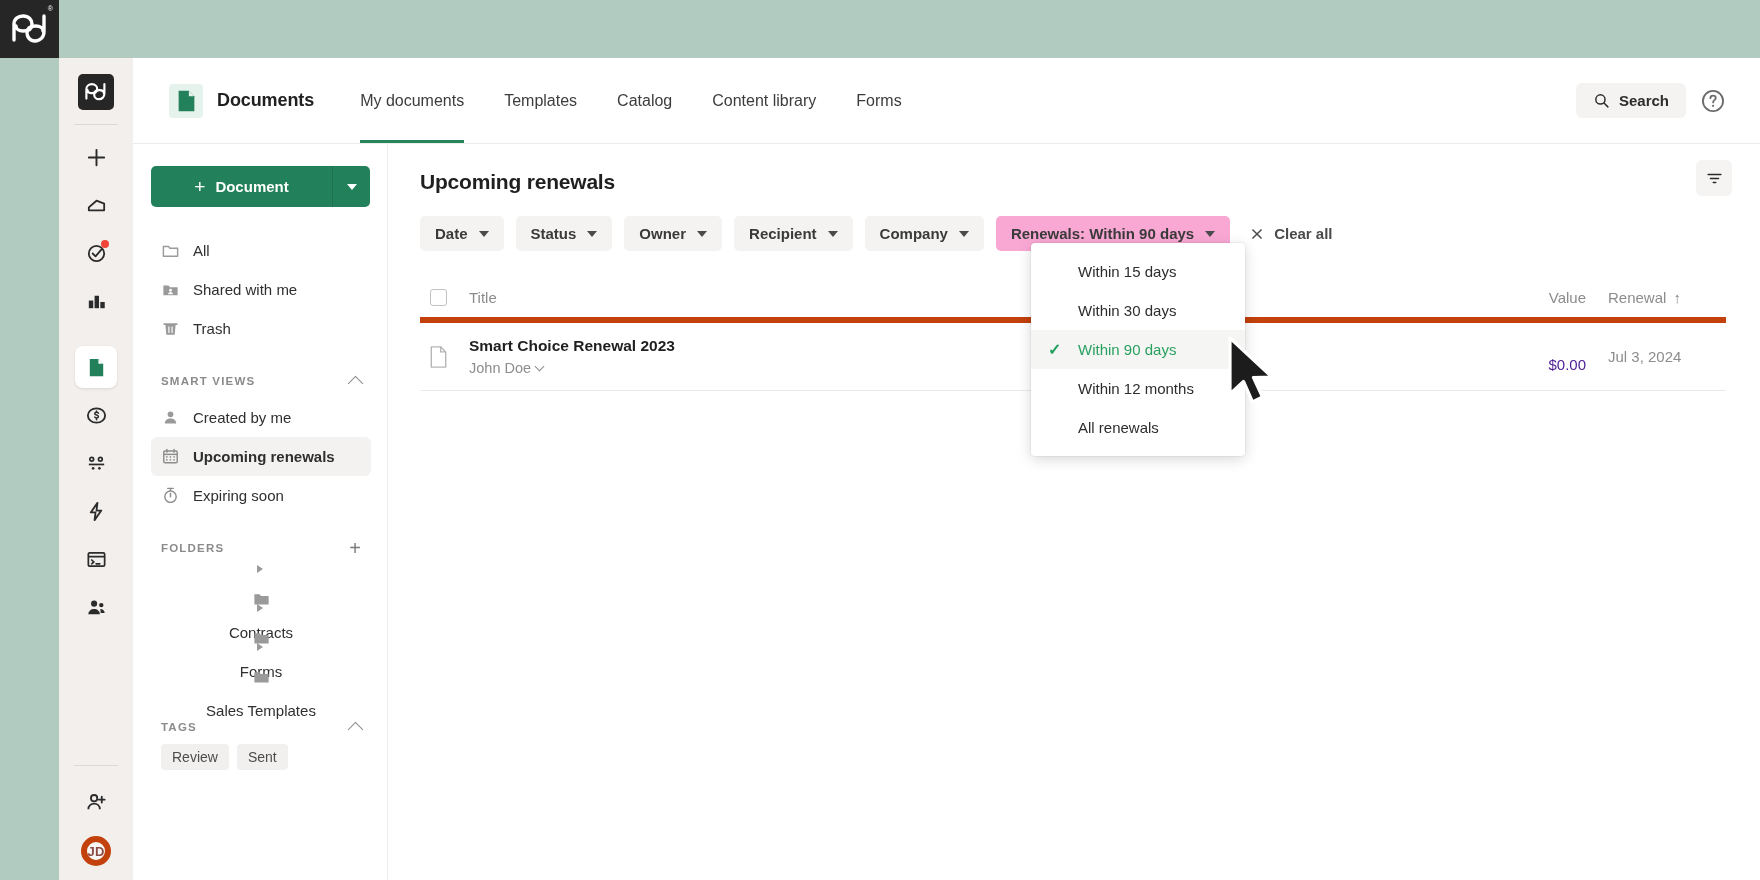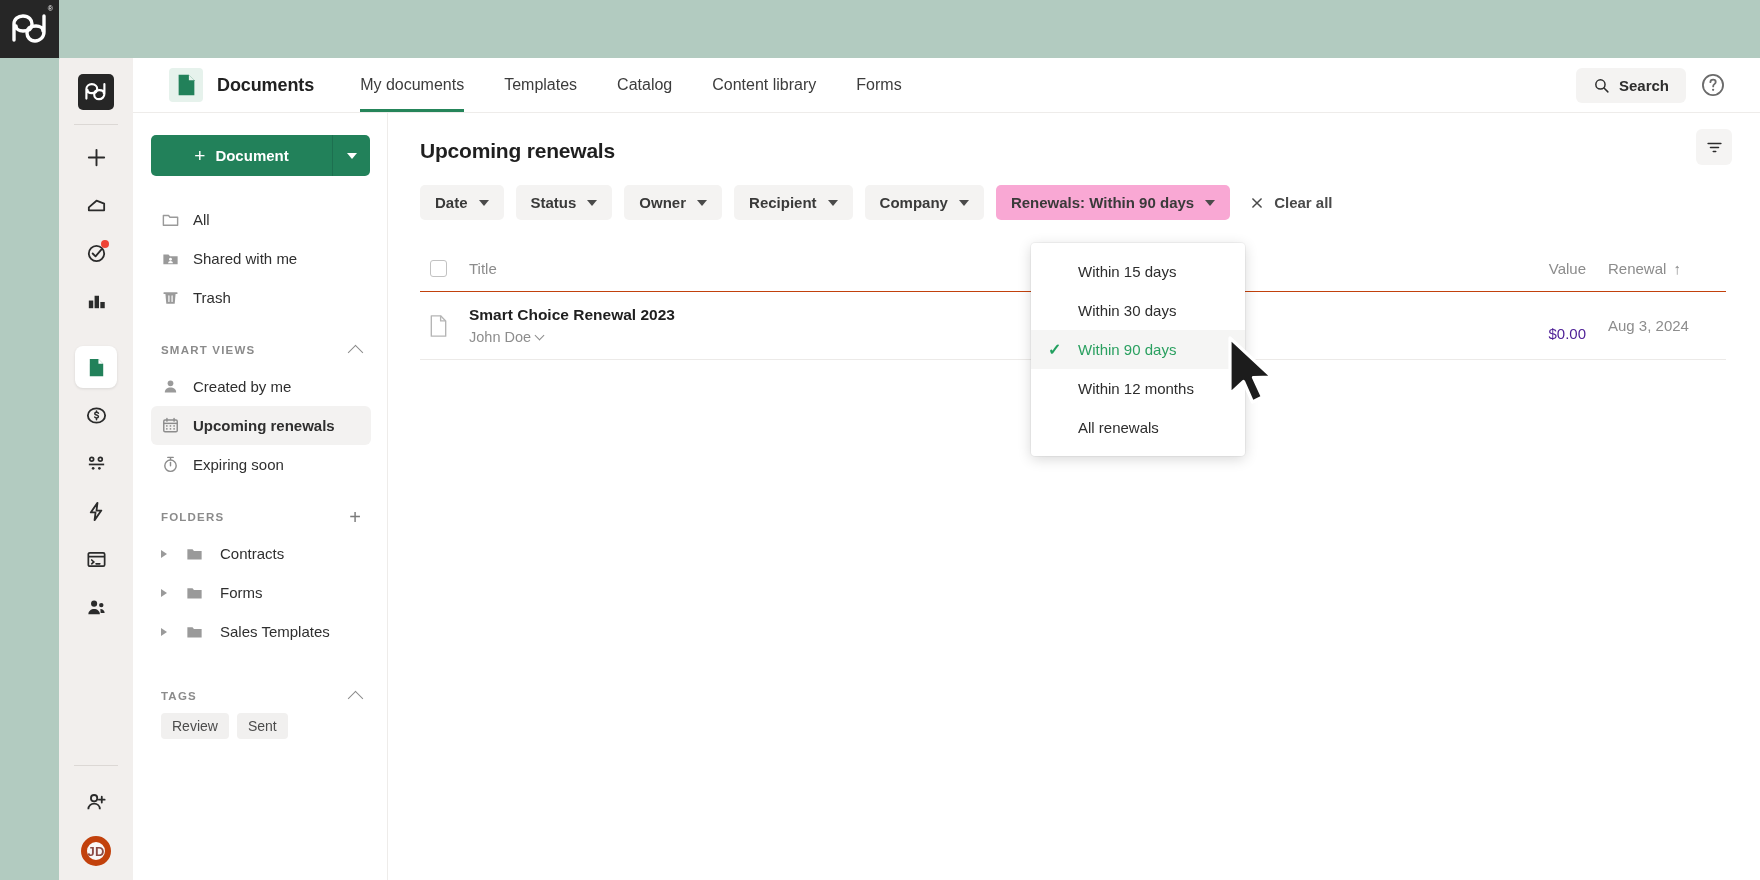--- a/index.html
+++ b/index.html
@@ -68,21 +68,21 @@
     display: flex; align-items: center; justify-content: center;
     font-size: 13px; font-weight: 700; color: #8c4a44; letter-spacing: .3px;
     margin-top: 10px; cursor: pointer;
   }
 
   
   .content-col { flex: 1; display: flex; flex-direction: column; min-width: 0; }
 
   
   .topbar {
-    height: 55px; display: flex; align-items: center;
+    height: 86px; display: flex; align-items: center;
     padding: 0 34px 0 36px; border-bottom: 1px solid #eeecea;
     position: relative; background: #fff; flex: none;
   }
   .brand-chip {
     width: 34px; height: 34px; border-radius: 4px; background: #e6f2ec;
     display: flex; align-items: center; justify-content: center; margin-right: 14px;
   }
   .brand-chip svg { width: 19px; height: 22px; }
   .brand-title {
     font-size: 18px; font-weight: 700; color: #212121; letter-spacing: -.1px;
@@ -154,21 +154,21 @@
   }
   .chev-up {
     width: 11px; height: 11px; border-left: 1.8px solid #8b8b8b;
     border-top: 1.8px solid #8b8b8b; transform: rotate(45deg);
     margin-top: 4px; cursor: pointer;
   }
   .plus-sm { font-size: 20px; color: #7b7b7b; line-height: 1; cursor: pointer; font-weight: 300;}
   .folder-item {
     display: flex; align-items: center; gap: 16px;
     height: 39px; padding: 0 10px; border-radius: 6px; cursor: pointer;
-    font-size: 15px; color: #2f2f2f;
+    font-size: 15px; color: #2f2f2f; flex-direction: column;
   }
   .tri {
     width: 0; height: 0; border-top: 4.5px solid transparent;
     border-bottom: 4.5px solid transparent; border-left: 6px solid #9a9a9a;
     flex: none; margin-right: 2px;
   }
   .folder-item svg { width: 19px; height: 19px; flex: none; }
   .tags-row { display: flex; gap: 8px; padding: 0 10px; margin-top: 6px; }
   .tag {
     background: #f1f0ef; color: #4c4c4c; font-size: 14px;
@@ -202,21 +202,21 @@
   .clear-all {
     display: flex; align-items: center; gap: 10px; margin-left: 8px;
     font-size: 15px; font-weight: 700; color: #4a4a4a; cursor: pointer;
   }
   .x-ico { width: 14px; height: 14px; }
 
   
   .table { margin-top: 26px; }
   .thead {
     display: flex; align-items: center; height: 46px;
-    border-bottom: 1px solid #c2410c; color: #8c8c8c; font-size: 15px;
+    border-bottom: 6px solid #c2410c; color: #8c8c8c; font-size: 15px;
   }
   .chk {
     width: 17px; height: 17px; border: 1.6px solid #c2c2c2; border-radius: 3px;
     margin: 0 22px 0 10px; flex: none; cursor: pointer;
   }
   .col-title { flex: 1; }
   .col-value { width: 92px; text-align: right; }
   .col-renewal { width: 140px; padding-left: 22px; display: flex; align-items: center; gap: 7px; cursor: pointer;}
   .arrow-up { font-size: 15px; }
   .trow {
@@ -565,21 +565,21 @@
                 <path d="M12.5 1 v6 h6" fill="none" stroke="#b5b5b5" stroke-width="1.6" stroke-linejoin="round"></path>
               </svg>
               <span class="row-main">
                 <div class="row-title">Smart Choice Renewal 2023</div>
                 <div class="row-owner">
                   <span>John Doe</span>
                   <span class="mini-chev"></span>
                 </div>
               </span>
               <span class="cell-value">$0.00</span>
-              <span class="cell-renewal">Aug 3, 2024</span>
+              <span class="cell-renewal">Jul 3, 2024</span>
             </div>
           </div>
         </div>
       </div>
     </div>
   </div>
 
   <div class="dropdown">
     <div class="dd-item">
       <span class="dd-check">✓</span>

